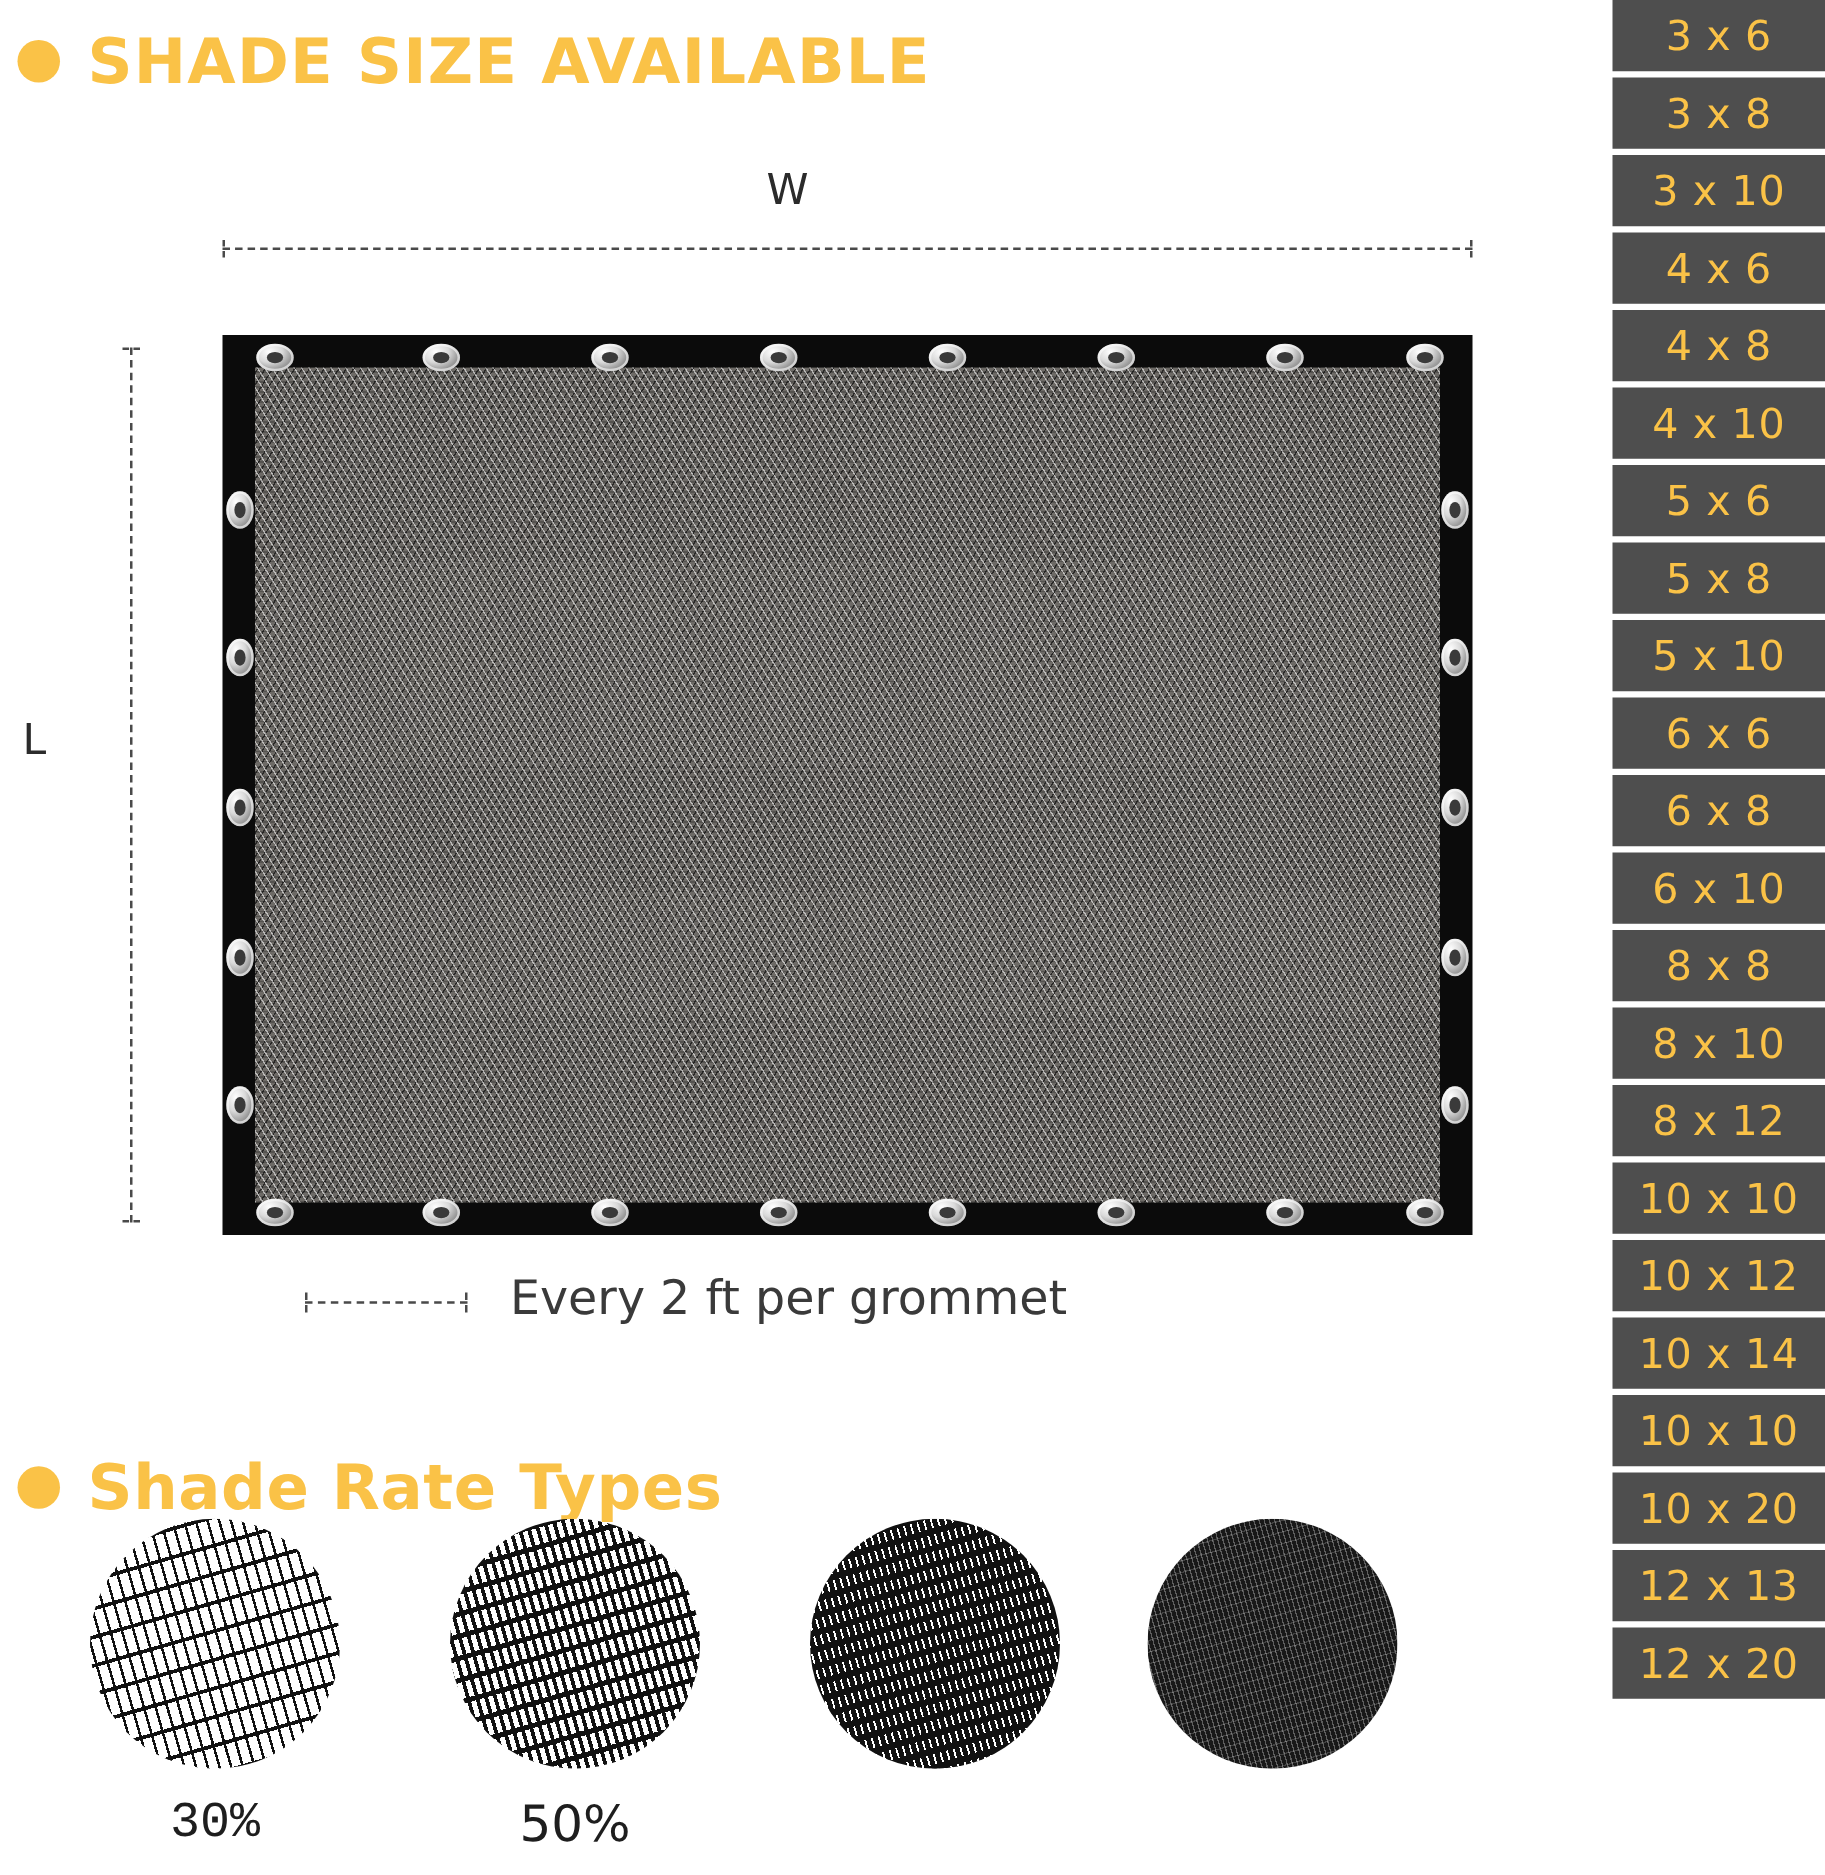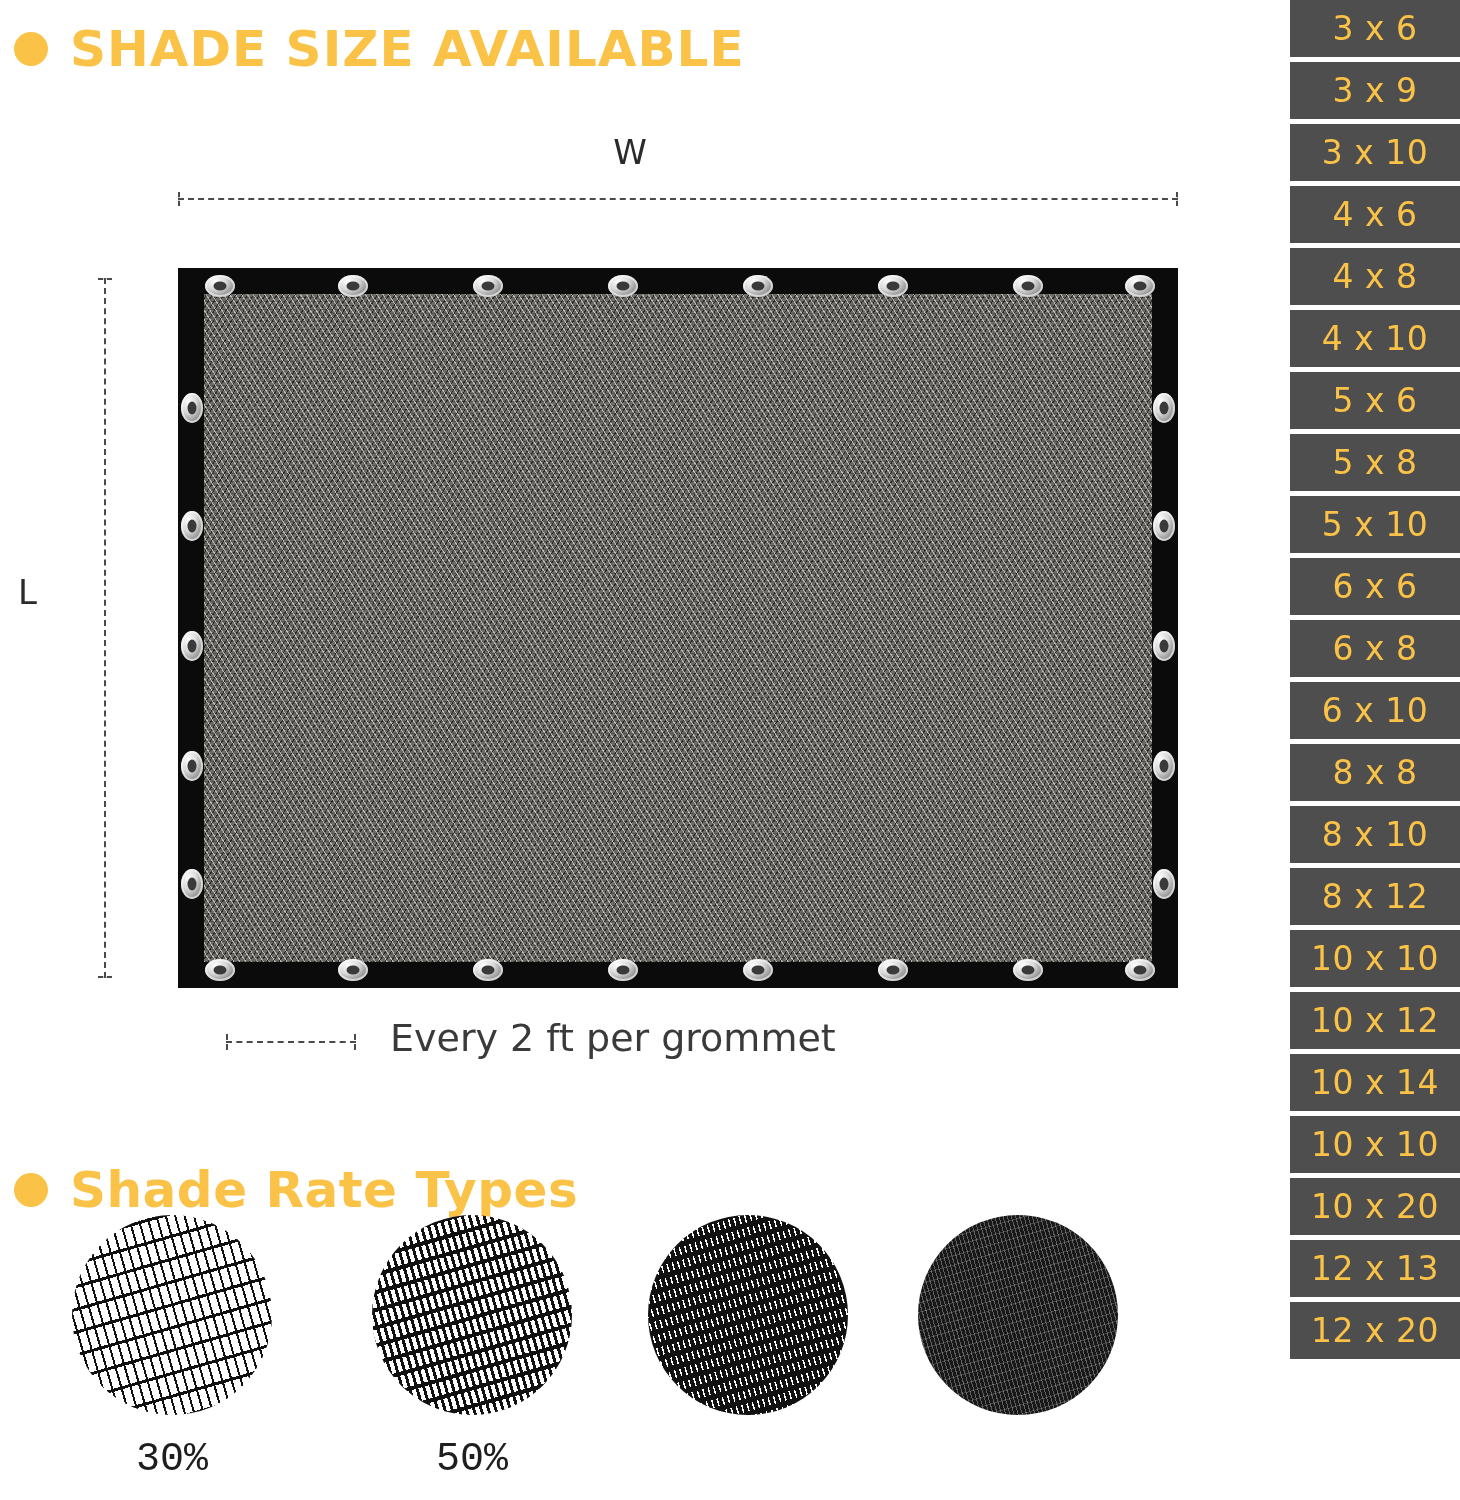--- a/index.html
+++ b/index.html
@@ -193,21 +193,21 @@
     height: 30px;
   }
   .grommet.side::after {
     width: 9px;
     height: 13px;
   }
 
   
   #grommet-note {
     position: absolute;
-    left: 178px;
+    left: 196px;
     top: 906px;
     width: 1000px;
     height: 60px;
     text-decoration: underline;
   }
   #grommet-note .span-dim {
     position: absolute;
     left: 48px;
     top: 18px;
     width: 130px;
@@ -385,37 +385,37 @@
     <div class="section-heading" id="heading-shade-rate">
       <span class="bullet-dot"></span>
       <span class="heading-text">Shade Rate Types</span>
     </div>
 
     <div id="shade-rates">
       <div class="rate-item" style="left:62px;font-family:Liberation Mono, monospace;">
         <div class="rate-circle r30"></div>
         <div class="rate-label">30%</div>
       </div>
-      <div class="rate-item" style="left:362px;font-family:Liberation Mono, monospace;">
+      <div class="rate-item" style="left:350px;">
         <div class="rate-circle r50"></div>
         <div class="rate-label">50%</div>
       </div>
       <div class="rate-item" style="left:638px;">
         <div class="rate-circle r70"></div>
       </div>
       <div class="rate-item" style="left:908px;">
         <div class="rate-circle r90"></div>
       </div>
     </div>
 
   </div>
 
   <div id="size-list">
     <div class="size-chip">3 x 6</div>
-    <div class="size-chip">3 x 9</div>
+    <div class="size-chip">3 x 8</div>
     <div class="size-chip">3 x 10</div>
     <div class="size-chip">4 x 6</div>
     <div class="size-chip">4 x 8</div>
     <div class="size-chip">4 x 10</div>
     <div class="size-chip">5 x 6</div>
     <div class="size-chip">5 x 8</div>
     <div class="size-chip">5 x 10</div>
     <div class="size-chip">6 x 6</div>
     <div class="size-chip">6 x 8</div>
     <div class="size-chip">6 x 10</div>

